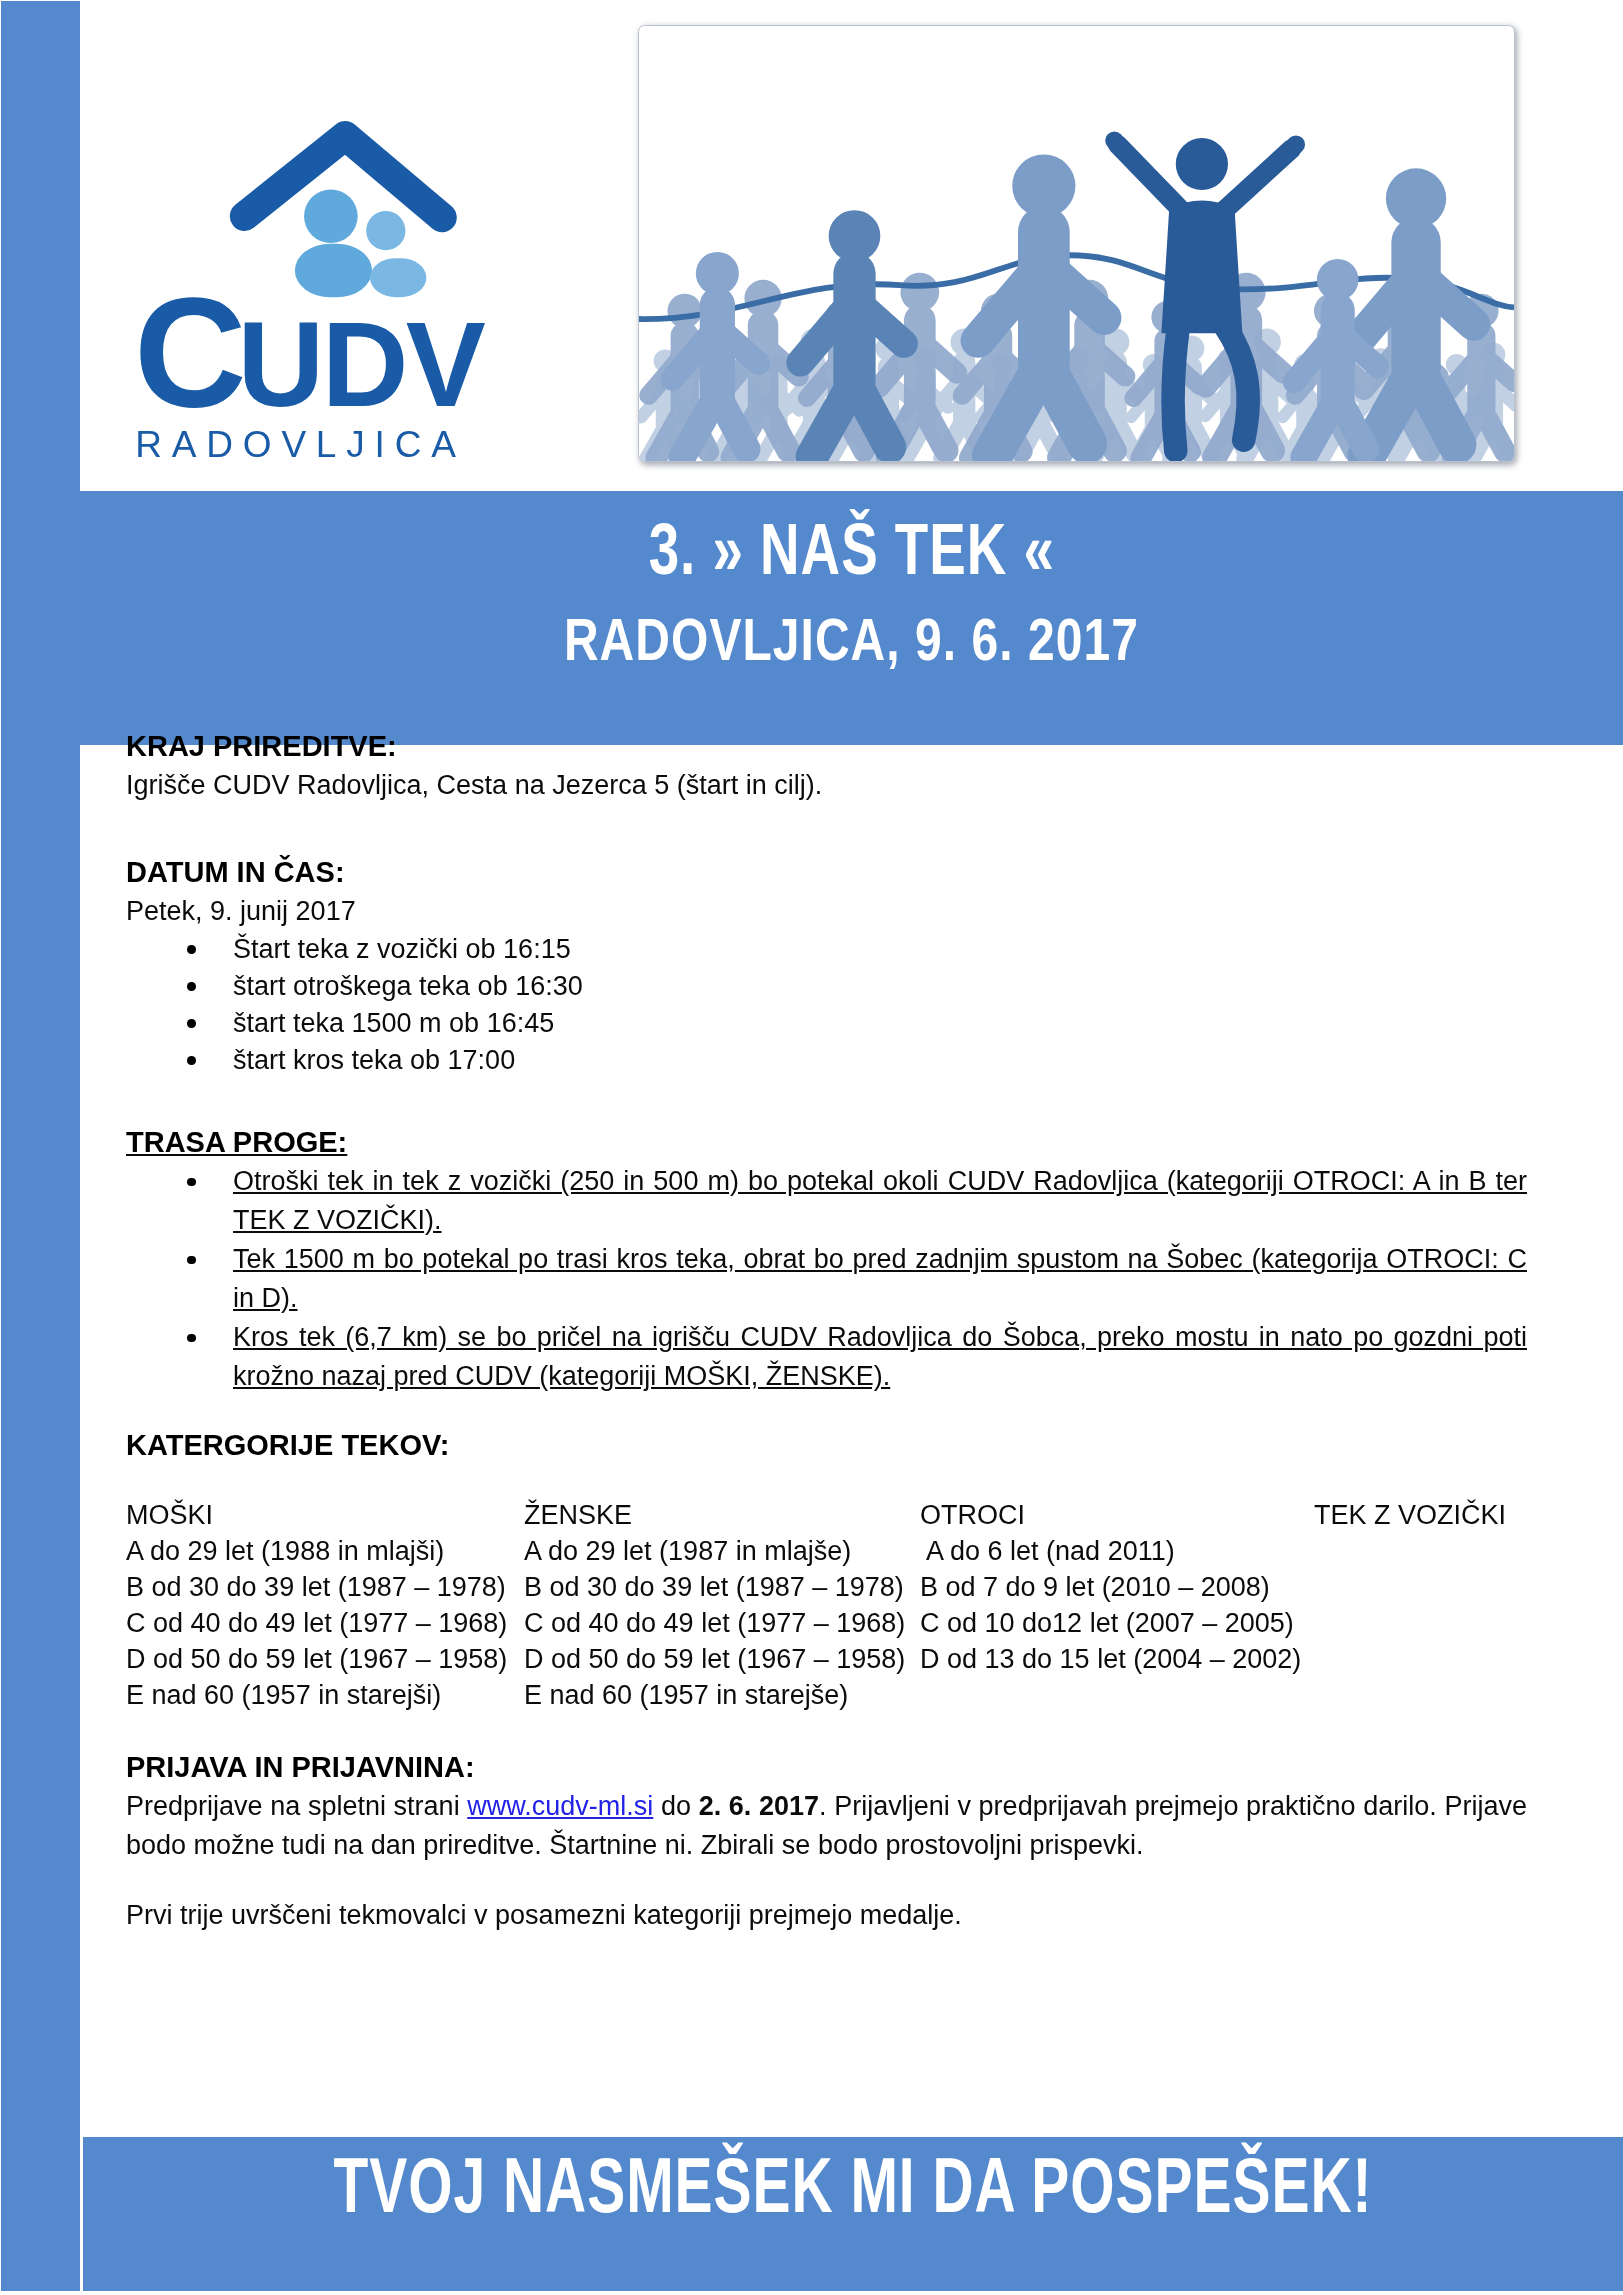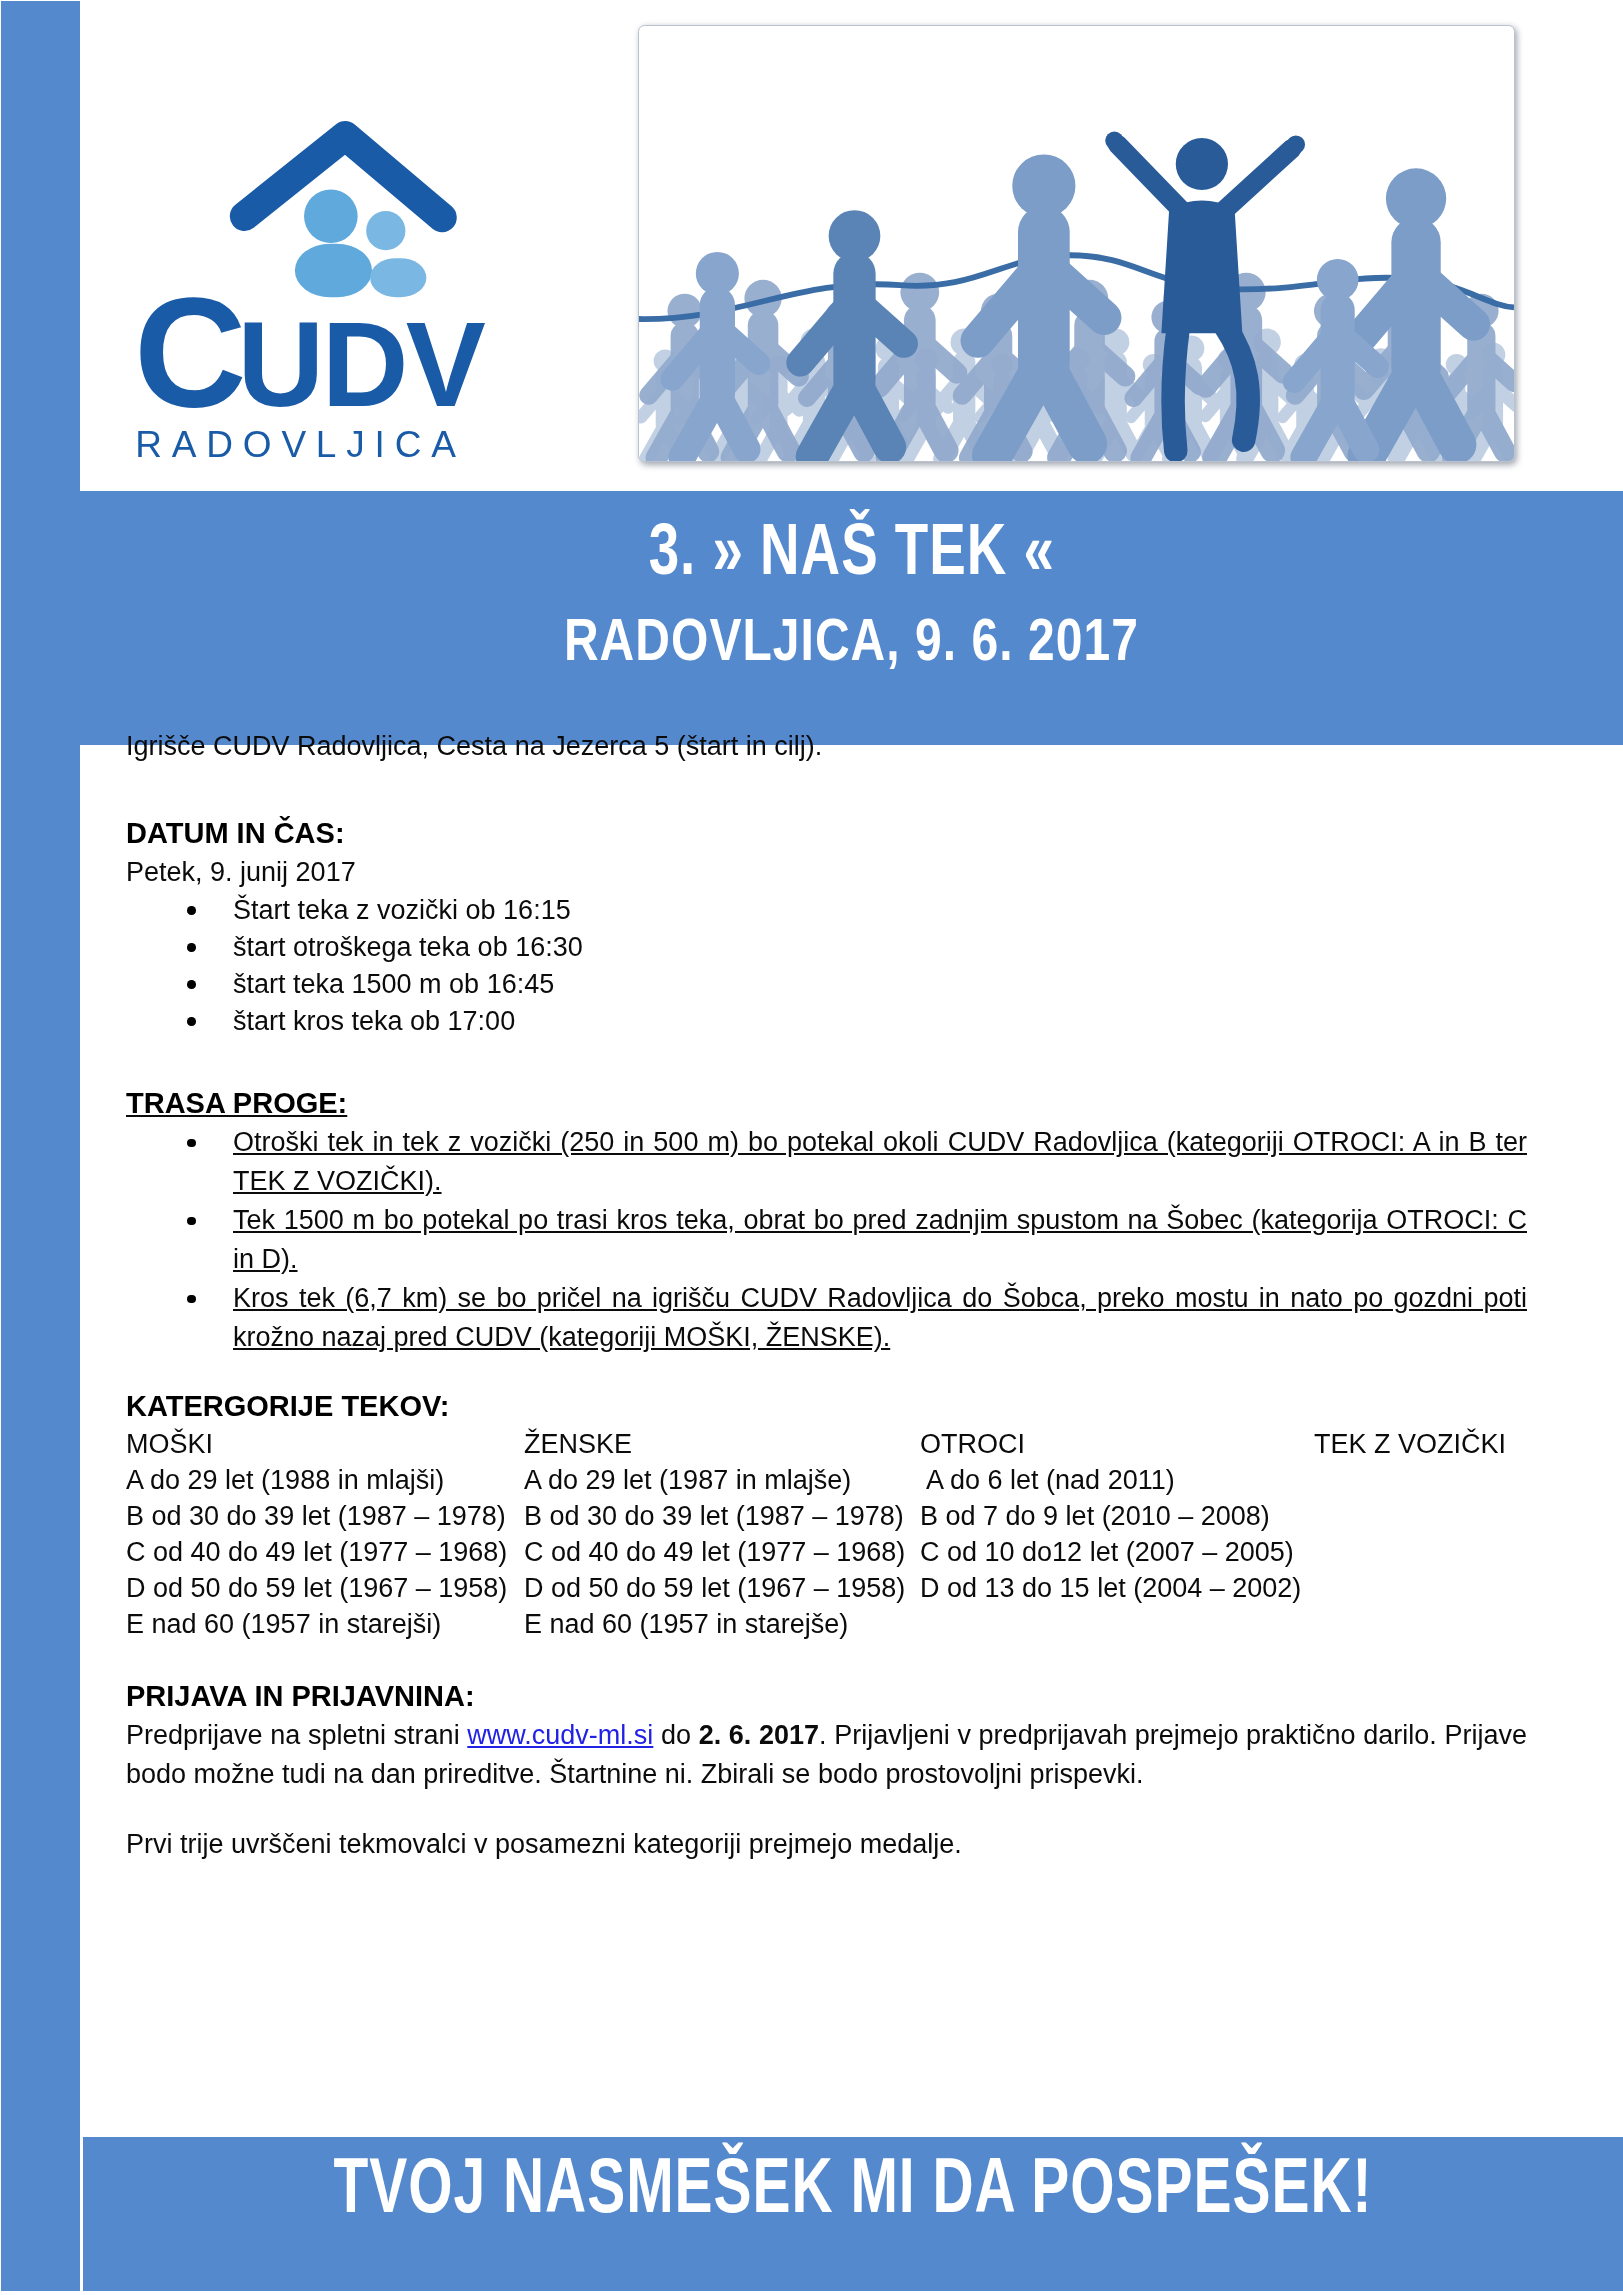--- a/index.html
+++ b/index.html
@@ -62,21 +62,21 @@
   .sec-nagrade{margin-top:31px;}
   .sec-ostala{margin-top:44px;}
   ul.bullets{list-style:none;}
   ul.bullets li{position:relative;padding-left:107px;line-height:37px;}
   ul.trasa-list li{line-height:39px;text-align:justify;}
   ul.bullets li::before{
     content:"";position:absolute;left:61px;top:14.4px;width:8.5px;height:8.5px;
     background:#000;border-radius:50%;
   }
   ul.trasa-list li::before{top:15.7px;}
-  .cat-grid{display:flex;line-height:36px;}
+  .cat-grid{display:flex;line-height:36px;margin-top:32px;}
   .cat-col{flex:0 0 auto;}
   .cat-col-1{width:398px;}
   .cat-col-2{width:396px;}
   .cat-col-3{width:394px;}
   .cat-col-4{width:214px;}
   .cat-header{line-height:36px;}
   .cat-cell{white-space:pre;line-height:36px;}
   .para-just{text-align:justify;}
   a.inline-link{color:var(--link-blue);text-decoration:underline;cursor:pointer;}
   .bold-date{font-weight:bold;}
@@ -192,20 +192,21 @@
   </div>
 
   <div class="top-banner">
     <div class="banner-line title-1"><span class="cond">3. » NAŠ TEK «</span></div>
     <div class="banner-line title-2"><span class="cond">RADOVLJICA, 9. 6. 2017</span></div>
   </div>
 
   <div class="content">
 
     <div class="sec-kraj">
+      <div class="sec-heading">KRAJ PRIREDITVE:</div>
       <div>Igrišče CUDV Radovljica, Cesta na Jezerca 5 (štart in cilj).</div>
     </div>
 
     <div class="sec-datum">
       <div class="sec-heading">DATUM IN ČAS:</div>
       <div>Petek, 9. junij 2017</div>
       <ul class="bullets">
         <li><span>Štart teka z vozički ob 16:15</span></li>
         <li><span>štart otroškega teka ob 16:30</span></li>
         <li><span>štart teka 1500 m ob 16:45</span></li>

